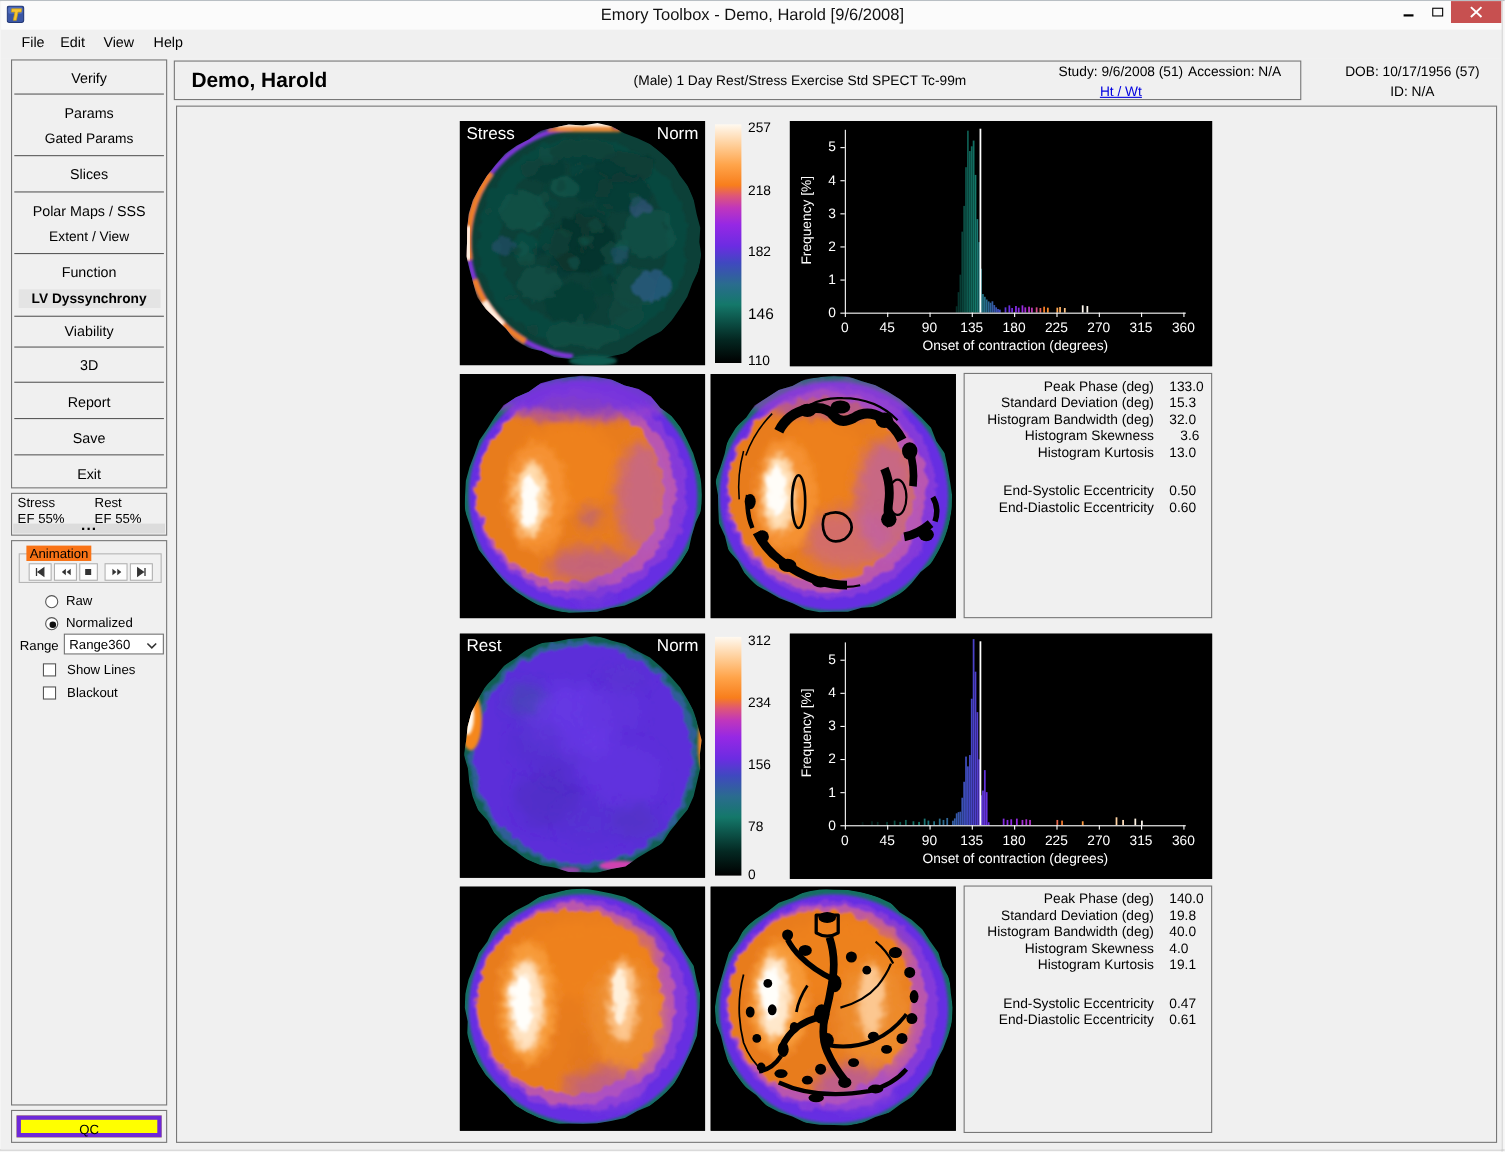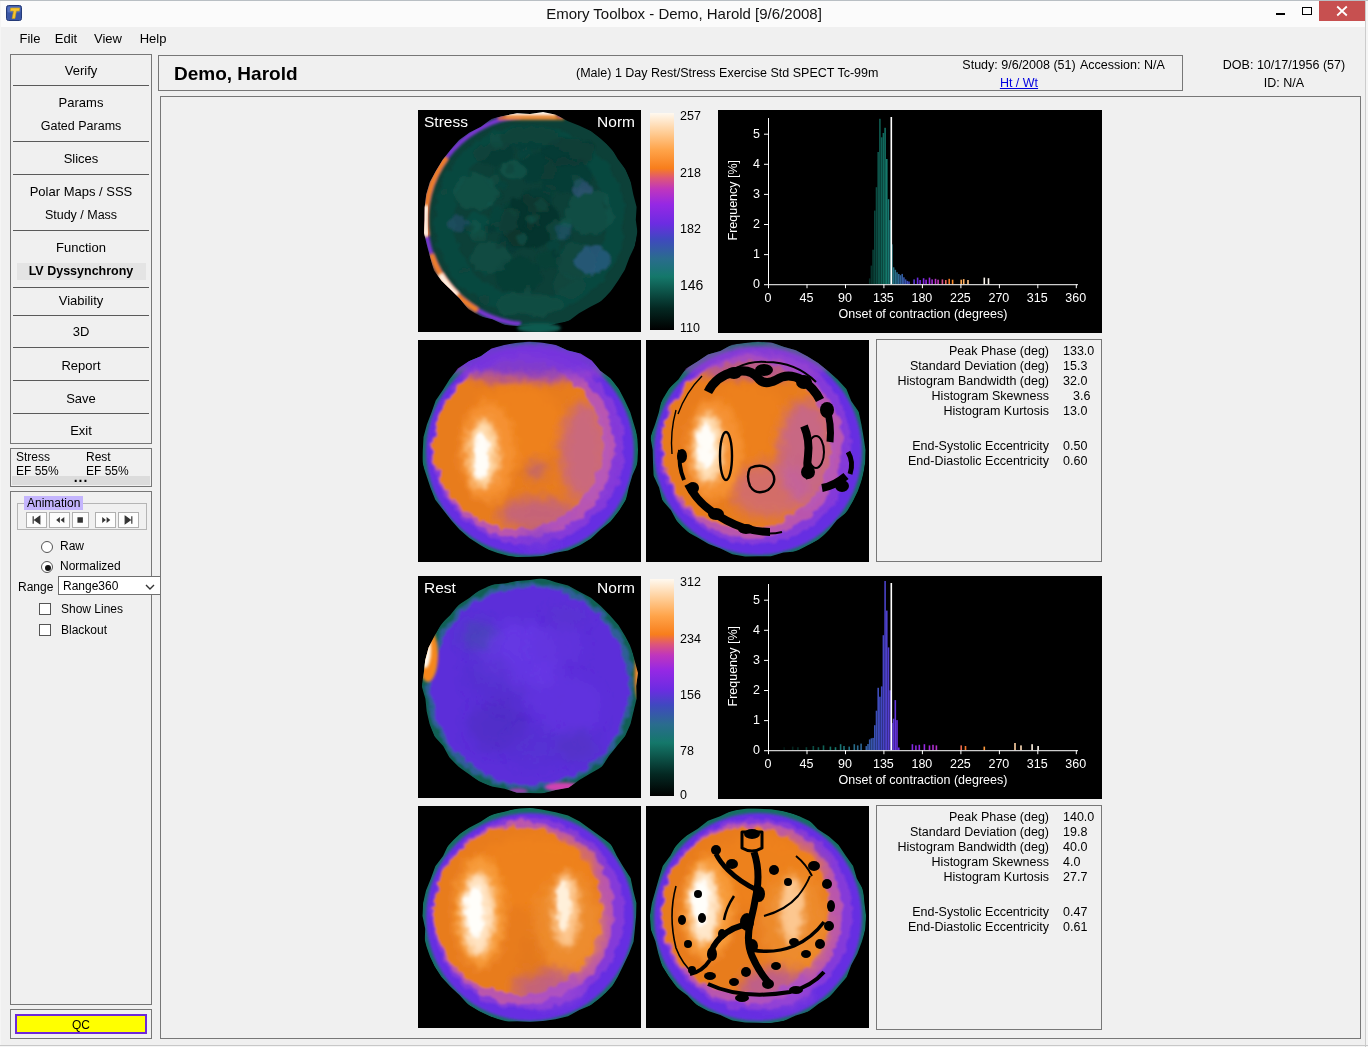--- a/index.html
+++ b/index.html
@@ -22,21 +22,21 @@
 <div style="position:absolute;left:54px;top:31px;width:24px;height:19px;font-size:13px;text-align:center">Edit</div>
 <div style="position:absolute;left:93px;top:31px;width:30px;height:19px;font-size:13px;text-align:center">View</div>
 <div style="position:absolute;left:138px;top:31px;width:30px;height:19px;font-size:13px;text-align:center">Help</div>
 <div style="position:absolute;left:1px;top:53px;width:1364px;height:992px;background:#f0f0f0"></div>
 <div class="bx" style="left:10px;top:54px;width:142px;height:390px">
     <div class="sbt" style="top:7.5px;font-size:13px">Verify</div>
     <div class="sbt" style="top:40.0px;font-size:13px">Params</div>
     <div class="sbt" style="top:64.0px;font-size:12.5px">Gated Params</div>
     <div class="sbt" style="top:96.0px;font-size:13px">Slices</div>
     <div class="sbt" style="top:129.0px;font-size:13px">Polar Maps / SSS</div>
-    <div class="sbt" style="top:153.0px;font-size:12.5px">Study / Mass</div>
+    <div class="sbt" style="top:153.0px;font-size:12.5px">Extent / View</div>
     <div class="sbt" style="top:185.0px;font-size:13px">Function</div>
     <div style="position:absolute;left:6px;top:208px;right:5px;height:17px;background:#e4e4e4"></div>
     <div class="sbt" style="top:209.0px;font-size:12.5px;font-weight:bold">LV Dyssynchrony</div>
     <div class="sbt" style="top:238.0px;font-size:13px">Viability</div>
     <div class="sbt" style="top:269.0px;font-size:13px">3D</div>
     <div class="sbt" style="top:302.5px;font-size:13px">Report</div>
     <div class="sbt" style="top:335.5px;font-size:13px">Save</div>
     <div class="sbt" style="top:367.5px;font-size:13px">Exit</div>
     <div class="sep" style="top:30.0px"></div>
     <div class="sep" style="top:86.0px"></div>
@@ -50,21 +50,21 @@
   </div>
 <div class="bx" style="left:10px;top:448px;width:142px;height:39px">
     <div style="position:absolute;left:5px;top:1px;font-size:12px">Stress</div>
     <div style="position:absolute;left:5px;top:15px;font-size:12px">EF 55%</div>
     <div style="position:absolute;left:75px;top:1px;font-size:12px">Rest</div>
     <div style="position:absolute;left:75px;top:15px;font-size:12px">EF 55%</div>
     <div style="position:absolute;left:1px;right:1px;bottom:1px;height:9px;background:#dcdcdc;text-align:center;font-size:14px;font-weight:bold;line-height:3px;letter-spacing:1px">...</div>
   </div>
 <div class="bx" style="left:10px;top:491px;width:142px;height:514px">
     <div style="position:absolute;left:6px;top:11px;width:130px;height:27px;border:1px solid #b5b5b5"></div>
-    <div style="position:absolute;left:13px;top:4px;background:#c4b5fd;padding:0 3px;font-size:12px">Animation</div>
+    <div style="position:absolute;left:13px;top:4px;background:#f97316;padding:0 3px;font-size:12px">Animation</div>
     <div style="position:absolute;left:15px;top:20px;width:21px;height:16px;background:#fdfdfd;border:1px solid #b0b0b0"><svg width="19" height="14" viewBox="-2.5 -1.5 22 19">
         <path d="M4,3 v10 M13,3 L6,8 L13,13 Z" stroke="#333" stroke-width="1.6" fill="#333"></path>
       </svg></div>
     <div style="position:absolute;left:38px;top:20px;width:21px;height:16px;background:#fdfdfd;border:1px solid #b0b0b0"><svg width="19" height="14" viewBox="-2.5 -1.5 22 19">
         <path d="M9,4 L4,8 L9,12 Z M15,4 L10,8 L15,12 Z" fill="#333"></path>
       </svg></div>
     <div style="position:absolute;left:61px;top:20px;width:17px;height:16px;background:#fdfdfd;border:1px solid #b0b0b0"><svg width="15" height="14" viewBox="-2.5 -1.5 22 19">
         <rect x="4" y="4" width="8" height="8" fill="#333"></rect>
       </svg></div>
     <div style="position:absolute;left:84px;top:20px;width:21px;height:16px;background:#fdfdfd;border:1px solid #b0b0b0"><svg width="19" height="14" viewBox="-2.5 -1.5 22 19">
@@ -72,33 +72,33 @@
       </svg></div>
     <div style="position:absolute;left:107px;top:20px;width:21px;height:16px;background:#fdfdfd;border:1px solid #b0b0b0"><svg width="19" height="14" viewBox="-2.5 -1.5 22 19">
         <path d="M13,3 v10 M4,3 L11,8 L4,13 Z" stroke="#333" stroke-width="1.6" fill="#333"></path>
       </svg></div>
     <div style="position:absolute;left:30px;top:49px;width:12px;height:12px;border:1px solid #555;border-radius:50%;background:#fff"></div>
     <div style="position:absolute;left:49px;top:47px;font-size:12px">Raw</div>
     <div style="position:absolute;left:30px;top:69px;width:12px;height:12px;border:1px solid #555;border-radius:50%;background:#fff"></div>
     <div style="position:absolute;left:33.5px;top:72.5px;width:6px;height:6px;border-radius:50%;background:#111"></div>
     <div style="position:absolute;left:49px;top:67px;font-size:12px">Normalized</div>
     <div style="position:absolute;left:7px;top:88px;font-size:12px">Range</div>
-    <div style="position:absolute;left:47px;top:84px;width:103px;height:19px;background:#fff;border:1px solid #707070">
+    <div style="position:absolute;left:47px;top:84px;width:91px;height:19px;background:#fff;border:1px solid #707070">
       <div style="position:absolute;left:4px;top:2px;font-size:12px">Range360</div>
       <svg width="10" height="6" viewBox="0 0 10 6" style="position:absolute;right:5px;top:7px">
         <path d="M1,1 L5,5 L9,1" stroke="#333" stroke-width="1.4" fill="none"></path>
       </svg>
     </div>
     <div style="position:absolute;left:28px;top:111px;width:12px;height:12px;border:1px solid #555;background:#fff"></div>
     <div style="position:absolute;left:50px;top:110px;font-size:12px">Show Lines</div>
     <div style="position:absolute;left:28px;top:132px;width:12px;height:12px;border:1px solid #555;background:#fff"></div>
     <div style="position:absolute;left:50px;top:131px;font-size:12px">Blackout</div>
   </div>
 <div class="bx" style="left:10px;top:1009px;width:142px;height:30px">
-    <div style="position:absolute;left:4px;top:4px;right:4px;bottom:4px;background:#ffff00;border:2px solid #6d28d9;text-align:center;font-size:12px;line-height:19px">QC</div>
+    <div style="position:absolute;left:4px;top:4px;right:4px;bottom:4px;background:#ffff00;border:4px solid #6d28d9;text-align:center;font-size:12px;line-height:19px">QC</div>
   </div>
 <div class="bx" style="left:158px;top:55px;width:1025px;height:36px">
     <div style="position:absolute;left:15px;top:7px;font-size:19px;font-weight:bold">Demo, Harold</div>
     <div style="position:absolute;left:417px;top:10px;width:340px;text-align:left;font-size:12.5px">(Male) 1 Day Rest/Stress Exercise Std SPECT Tc-99m</div>
     <div style="position:absolute;left:750px;top:2px;width:220px;text-align:center;font-size:12.5px">Study: 9/6/2008 (51)</div>
     <div style="position:absolute;left:750px;top:20px;width:220px;text-align:center;font-size:12.5px"><span style="color:#0000e0;text-decoration:underline">Ht / Wt</span></div>
     <div style="position:absolute;left:921px;top:2px;width:140px;text-align:left;font-size:12.5px">Accession: N/A</div>
     <div style="position:absolute;left:1025px;top:2px;width:200px;text-align:center;font-size:12.5px">DOB: 10/17/1956 (57)</div>
     <div style="position:absolute;left:1025px;top:20px;width:200px;text-align:center;font-size:12.5px">ID: N/A</div>
   </div>
@@ -703,17 +703,17 @@
 <div class="bx" style="left:876px;top:805px;width:226px;height:225px">
     <div style="position:absolute;right:52px;top:3.5px;font-size:12.5px">Peak Phase (deg)</div>
     <div style="position:absolute;left:186px;top:3.5px;font-size:12.5px">140.0</div>
     <div style="position:absolute;right:52px;top:18.5px;font-size:12.5px">Standard Deviation (deg)</div>
     <div style="position:absolute;left:186px;top:18.5px;font-size:12.5px">19.8</div>
     <div style="position:absolute;right:52px;top:33.5px;font-size:12.5px">Histogram Bandwidth (deg)</div>
     <div style="position:absolute;left:186px;top:33.5px;font-size:12.5px">40.0</div>
     <div style="position:absolute;right:52px;top:48.5px;font-size:12.5px">Histogram Skewness</div>
     <div style="position:absolute;left:186px;top:48.5px;font-size:12.5px">4.0</div>
     <div style="position:absolute;right:52px;top:63.5px;font-size:12.5px">Histogram Kurtosis</div>
-    <div style="position:absolute;left:186px;top:63.5px;font-size:12.5px">27.7</div>
+    <div style="position:absolute;left:186px;top:63.5px;font-size:12.5px">19.1</div>
     <div style="position:absolute;right:52px;top:99.0px;font-size:12.5px">End-Systolic Eccentricity</div>
     <div style="position:absolute;left:186px;top:99.0px;font-size:12.5px">0.47</div>
     <div style="position:absolute;right:52px;top:114.0px;font-size:12.5px">End-Diastolic Eccentricity</div>
     <div style="position:absolute;left:186px;top:114.0px;font-size:12.5px">0.61</div>
   </div>
 </body></html>

